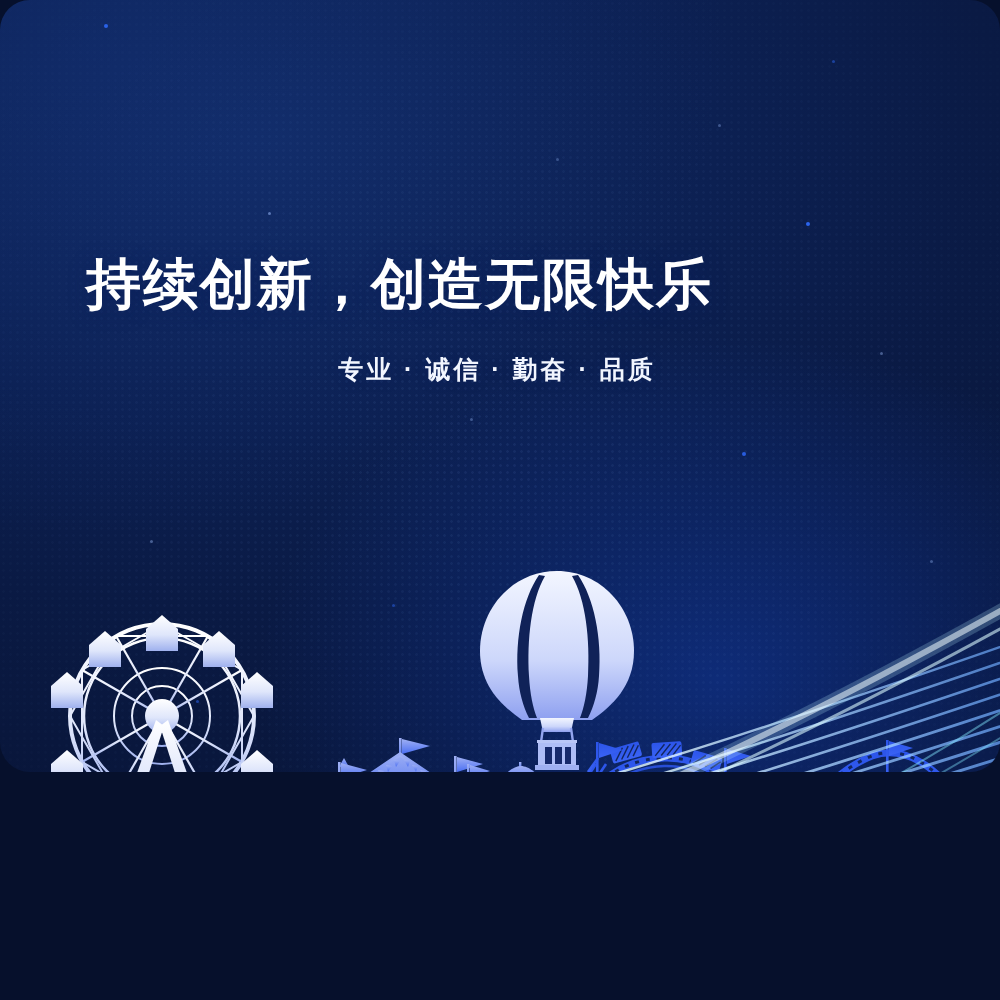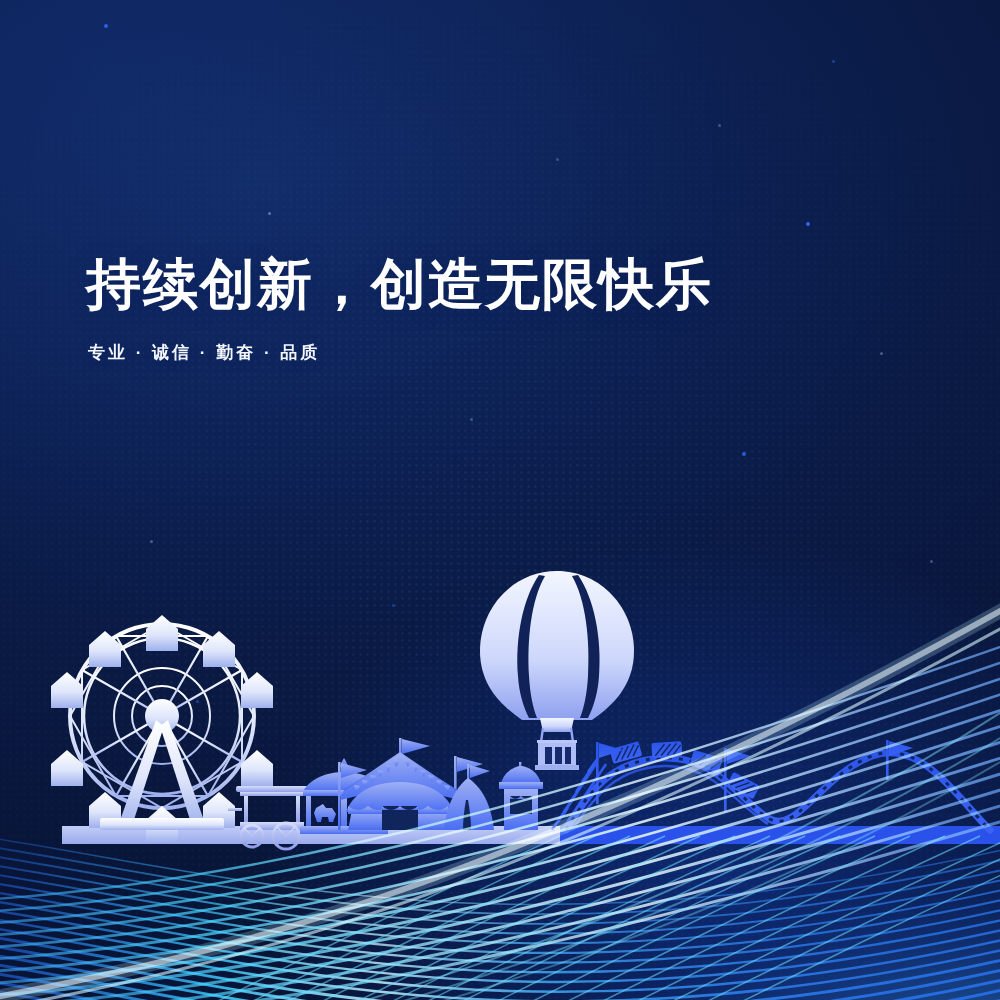--- a/index.html
+++ b/index.html
@@ -2,24 +2,25 @@
 <html><head>
 <meta charset="utf-8">
 <style>
   html,body{margin:0;padding:0;background:#06102c;}
   body{
     font-family:"Liberation Sans","DejaVu Sans",sans-serif;
     -webkit-font-smoothing:antialiased;
   }
   #stage{
     position:relative;
-    width:1000px;height:1000px;
+    width:1000px;height:772px;
     overflow:hidden;
     background:
       radial-gradient(1200px 760px at 26% 18%, #112a63 0%, #0c2052 38%, #0a1a44 62%, #081436 100%);
+    border-radius: 30px;
   }
   
   .bg-vignette{
     position:absolute;inset:0;
     background:
       radial-gradient(700px 520px at 72% 88%, rgba(26,90,255,.30), rgba(0,0,0,0) 66%),
       radial-gradient(900px 700px at 10% 6%, rgba(24,62,150,.22), rgba(0,0,0,0) 70%);
     pointer-events:none;
   }
   .noise{
@@ -46,27 +47,28 @@
     margin:0;
     font-size:55px;
     line-height:1.18;
     font-weight:700;
     color:#ffffff;
     letter-spacing:2px;
     text-shadow:0 2px 18px rgba(10,30,90,.75);
     white-space:nowrap;
   }
   .subline{
-    margin:24px 0 0 2px;
-    font-size:17px;
+    margin:36px 0 0 2px;
+    font-size:25px;
     font-weight:700;
     color:#f2f6ff;
     letter-spacing:3px;
     white-space:nowrap;
     text-shadow:0 1px 10px rgba(10,30,90,.6);
+    text-align:center;
   }
 
   
   .art{position:absolute;left:0;top:0;width:1000px;height:1000px;}
   .art svg{display:block;width:1000px;height:1000px;}
   .wave{mix-blend-mode:screen;}
 </style>
 </head>
 <body>
 

